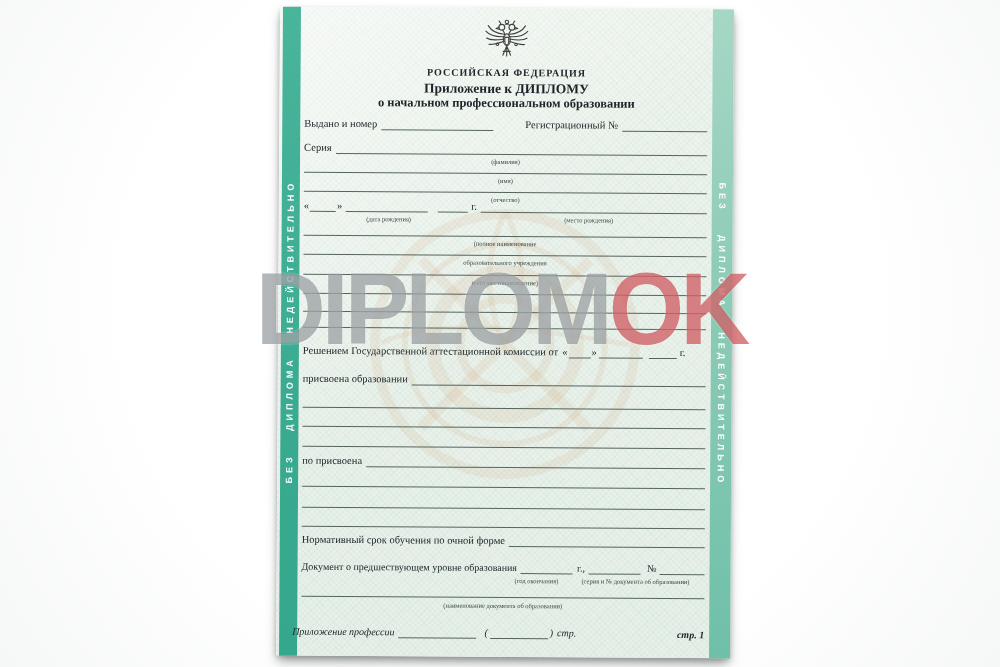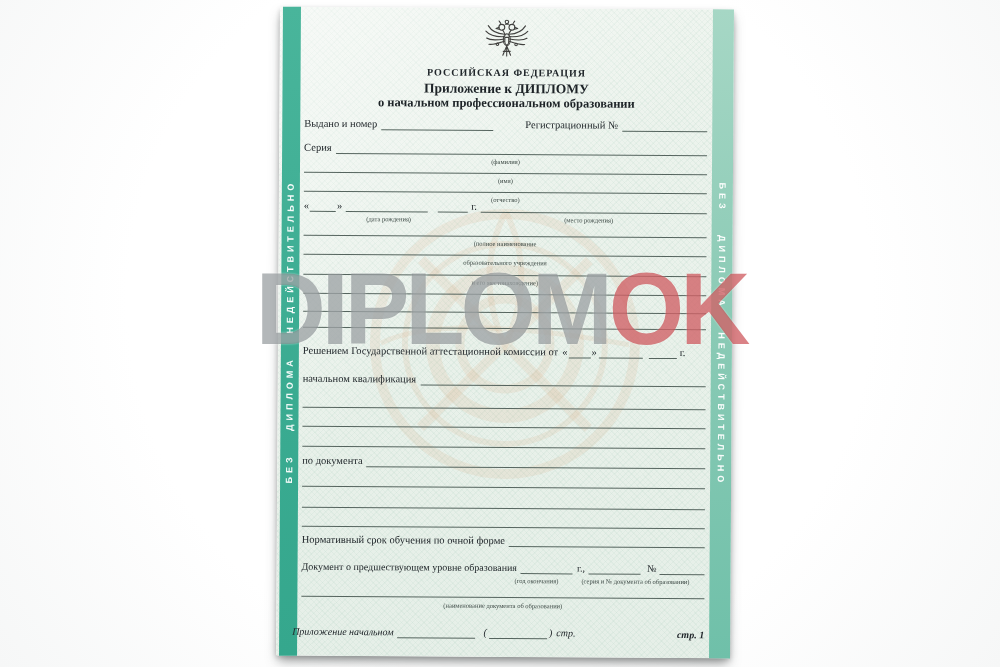--- a/index.html
+++ b/index.html
@@ -189,35 +189,35 @@
     <span class="lbl" style="padding-right:1px">«</span>
     <span class="rule" style="flex:0 0 22px"></span>
     <span class="lbl" style="padding:0 2px 0 1px">»</span>
     <span class="rule" style="flex:0 0 44px"></span>
     <span class="sp" style="flex:0 0 6px"></span>
     <span class="rule" style="flex:0 0 28px"></span>
     <span class="lbl" style="padding:0 0 0 3px">г.</span>
   </div>
 
   <div class="row" style="top:364px">
-    <span class="lbl">начальном квалификация</span>
+    <span class="lbl">присвоена образовании</span>
     <span class="rule fill"></span>
   </div>
   <div class="row" style="top:387px">
     <span class="rule fill"></span>
   </div>
   <div class="row" style="top:406px">
     <span class="rule fill"></span>
   </div>
   <div class="row" style="top:426px">
     <span class="rule fill"></span>
   </div>
 
   <div class="row" style="top:446px">
-    <span class="lbl">по документа</span>
+    <span class="lbl">по присвоена</span>
     <span class="rule fill"></span>
   </div>
   <div class="row" style="top:466px">
     <span class="rule fill"></span>
   </div>
   <div class="row" style="top:487px">
     <span class="rule fill"></span>
   </div>
   <div class="row" style="top:506px">
     <span class="rule fill"></span>
@@ -238,21 +238,21 @@
   </div>
   <div class="hint abs" style="top:569px; left:210px; width:100px;">(год окончания)</div>
   <div class="hint abs" style="top:569px; left:290px; width:138px;">(серия и № документа об образовании)</div>
 
   <div class="row" style="top:576px">
     <span class="rule fill"></span>
   </div>
   <div class="hint" style="top:594px">(наименование документа об образовании)</div>
 
   <div class="row footer-row" style="top:617px">
-    <span class="lbl">Приложение начальном</span>
+    <span class="lbl">Приложение профессии</span>
     <span class="rule" style="flex:0 0 78px"></span>
     <span class="lbl" style="padding:0 2px 0 8px">(</span>
     <span class="rule" style="flex:0 0 58px"></span>
     <span class="lbl" style="padding:0 4px 0 2px">)</span>
     <span class="lbl">стр.</span>
     <span class="pageno">стр. 1</span>
   </div>
 
 </div>
 

